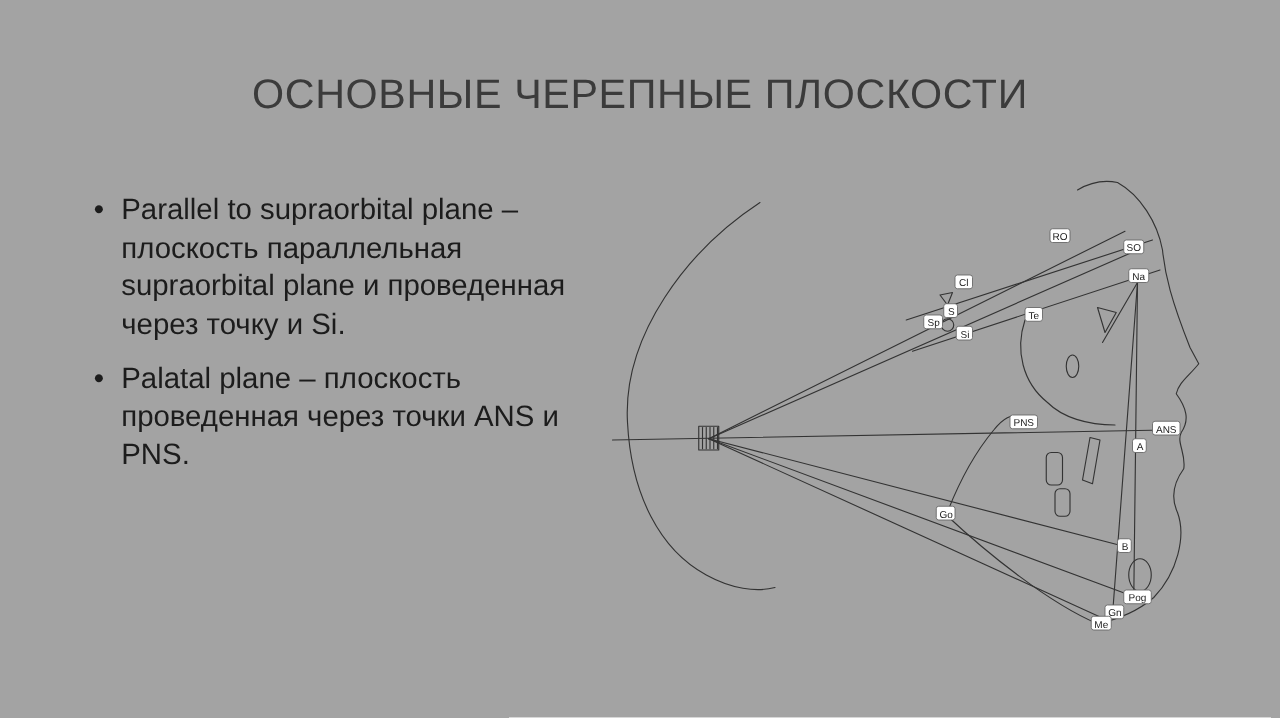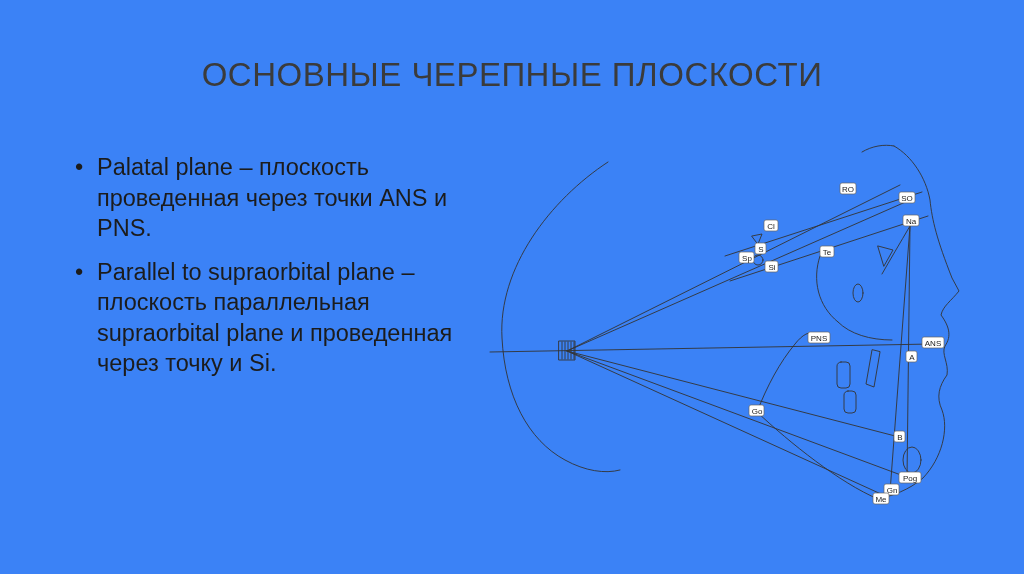--- a/index.html
+++ b/index.html
@@ -1,17 +1,17 @@
 <!DOCTYPE html>
 <html><head>
 <meta charset="utf-8">
 <style>
   html,body{margin:0;padding:0;background:#fff;}
   .slide{
-    position:relative;width:1024px;height:574px;background:#3b82f6;overflow:hidden;
+    position:relative;width:1024px;height:574px;background:#a3a3a3;overflow:hidden;
     font-family:"Liberation Sans",sans-serif;
   }
   .title{
     position:absolute;top:56px;left:0;right:0;text-align:center;
     font-size:33px;font-weight:400;color:#3b3b3b;letter-spacing:.5px;
   }
   .bullets{
     position:absolute;left:72px;top:152px;width:396px;
     margin:0;padding:0;list-style:none;
     font-size:23.5px;line-height:1.3;color:#1c1c1c;
@@ -26,22 +26,22 @@
   .diagram text{fill:#222;font-size:8px;text-anchor:middle;stroke:none;font-family:"Liberation Sans",sans-serif;}
 </style>
 </head>
 <body>
 
 <div class="slide">
 
   <div class="title">ОСНОВНЫЕ ЧЕРЕПНЫЕ ПЛОСКОСТИ</div>
 
   <ul class="bullets">
+    <li>Parallel to supraorbital plane – плоскость параллельная supraorbital plane и проведенная через точку и Si.</li>
     <li>Palatal plane – плоскость проведенная через точки ANS и PNS.</li>
-    <li>Parallel to supraorbital plane – плоскость параллельная supraorbital plane и проведенная через точку и Si.</li>
   </ul>
 
   <svg class="diagram" viewBox="0 0 540 392" aria-label="cephalometric tracing">
 
     <path d="M128,24 C70,62 18,130 22,200 C25,258 48,302 85,322 C105,333 125,336 140,332"></path>
 
     <line x1="10" y1="214" x2="452" y2="206"></line>
 
     <line x1="87" y1="213" x2="420" y2="47"></line>
     <line x1="87" y1="213" x2="430" y2="62"></line>

